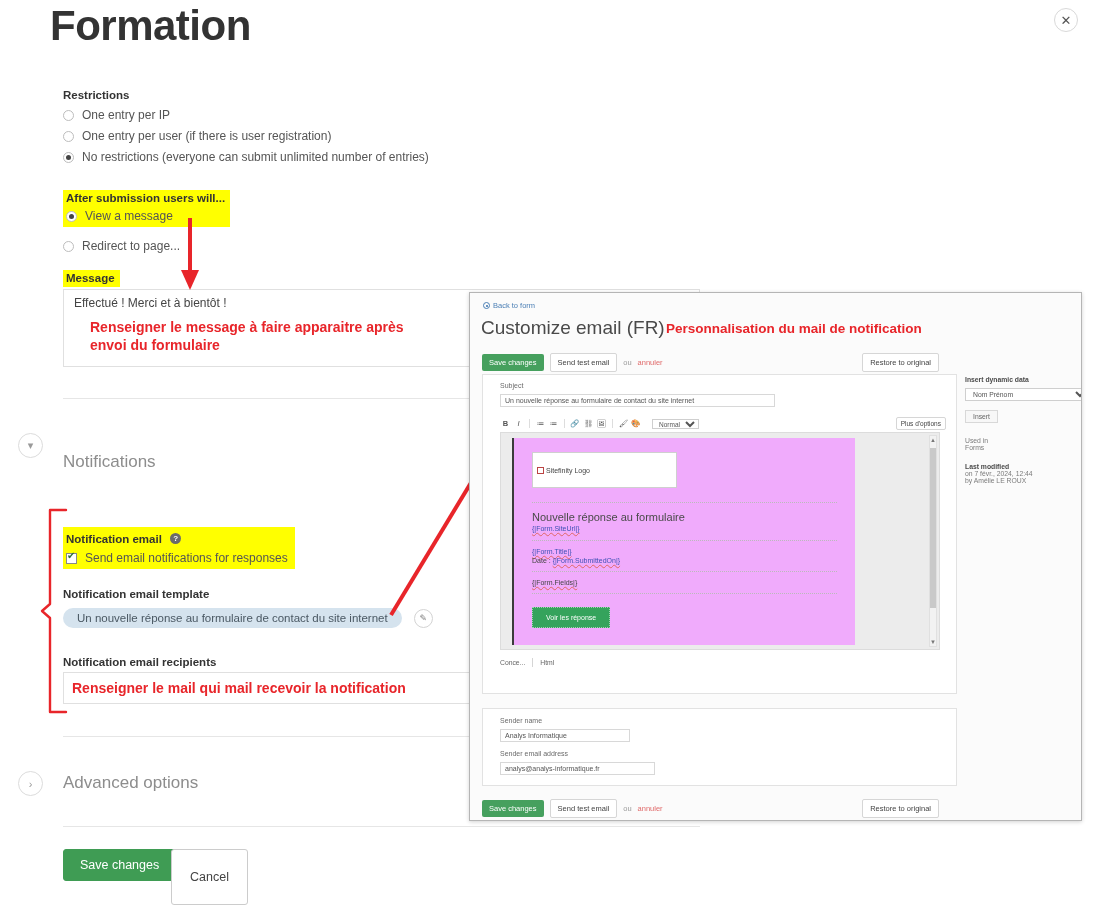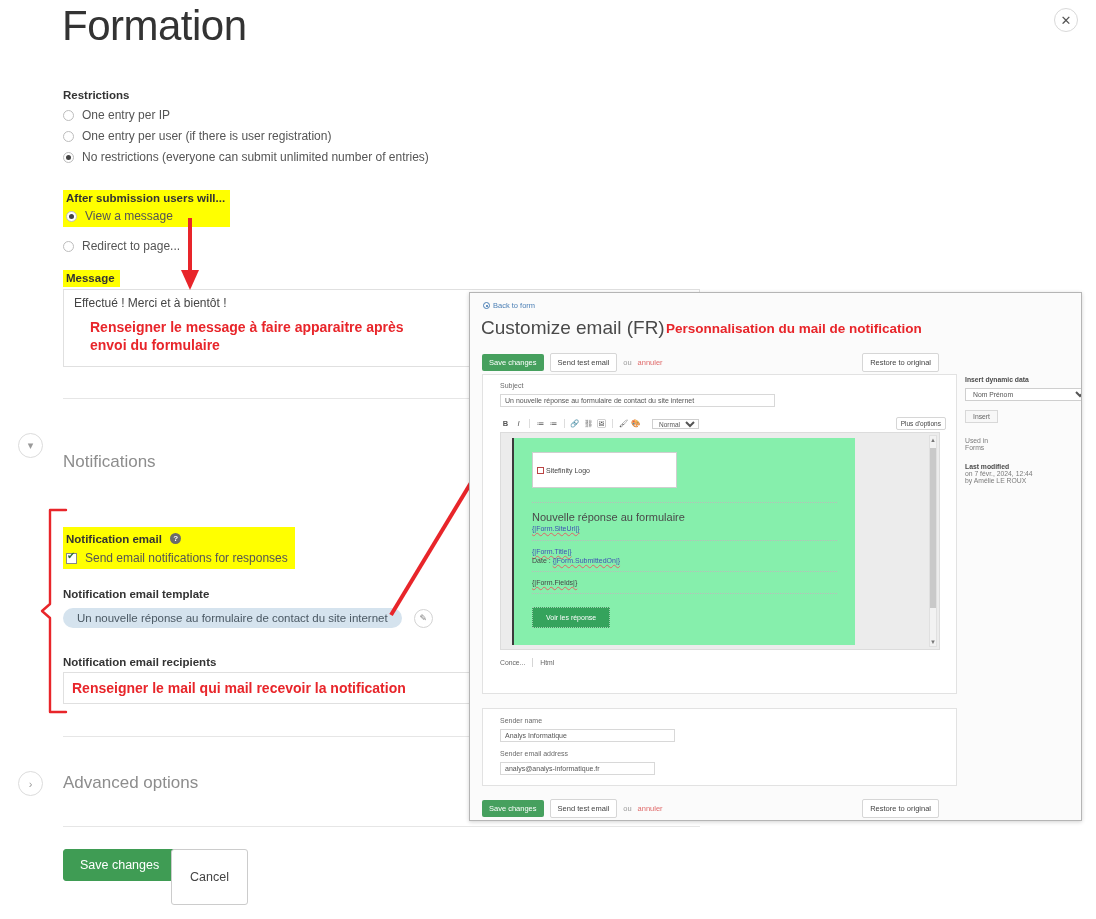--- a/index.html
+++ b/index.html
@@ -8,22 +8,22 @@
     width: 1096px; height: 919px;
     background: #ffffff;
     font-family: "Liberation Sans", sans-serif;
     color: #3d3d3d;
     overflow: hidden;
   }
   #root { position: relative; width: 1096px; height: 919px; }
 
   
   .page-title {
-    position: absolute; left: 62px; top: 2px;
-    font-size: 42px; font-weight: normal; color: #333; letter-spacing: -0.5px;
+    position: absolute; left: 50px; top: 2px;
+    font-size: 42px; font-weight: bold; color: #333; letter-spacing: -0.5px;
   }
   .close-btn {
     position: absolute; right: 18px; top: 8px;
     width: 24px; height: 24px; border-radius: 50%;
     border: 1px solid #d9d9d9; background: #fff;
     display: flex; align-items: center; justify-content: center;
     color: #555; font-size: 13px; cursor: pointer;
   }
 
   .section { position: absolute; left: 63px; }
@@ -152,21 +152,21 @@
   .tb-select {
     border:1px solid #cfcfcf;background:#fff;font-size:6.5px;height:10px;
     padding:0 2px; color:#555; font-family:"Liberation Sans",sans-serif;
   }
 
   .editor-area {
     background: #ececec; border: 1px solid #dcdcdc; position: relative; overflow: hidden;
   }
   .editor-doc {
     position: absolute; left: 11px; top: 5px; width: 343px; bottom: 4px;
-    background: #86efac; border-left: 2px solid #3b3b3b;
+    background: #f0abfc; border-left: 2px solid #3b3b3b;
   }
   .sf-logo-box {
     border: 1px solid #cfcfcf; background:#fff; font-size: 7px; color: #444;
     padding: 3px 4px; display:flex; align-items:center; gap:2px;
   }
   .sf-broken {
     width: 7px; height: 7px; border: 1px solid #b44; display:inline-block; position:relative; flex:none;
   }
   .dotted-sep { border-top: 1px dotted #bbb; }
   .ph { color:#3f51b5; font-size:7px; }
@@ -411,21 +411,21 @@
       </div>
       <div style="margin-top:12px;">
         <div class="side-lbl-b">Last modified</div>
         <div class="side-lbl">on 7 févr., 2024, 12:44</div>
         <div class="side-lbl">by Amélie LE ROUX</div>
       </div>
     </div>
 
     <div class="m-panel" style="position:absolute; left:12px; top:415px; width:475px; height:78px;">
       <div class="m-lbl" style="position:absolute; left:17px; top:8px;">Sender name</div>
-      <input class="m-input" style="position: absolute; left: 17px; top: 20px; width: 175px;" value="Analys Informatique">
+      <input class="m-input" style="position: absolute; left: 17px; top: 20px; width: 130px;" value="Analys Informatique">
       <div class="m-lbl" style="position:absolute; left:17px; top:41px;">Sender email address</div>
       <input class="m-input" style="position: absolute; left: 17px; top: 53px; width: 155px;" value="analys@analys-informatique.fr">
     </div>
 
     <div style="position:absolute; left:12px; top:506px; display:flex; align-items:center; gap:6px;">
       <button class="m-btn-green">Save changes</button>
       <button class="m-btn-white">Send test email</button>
       <span class="m-ou">ou</span>
       <span class="m-annuler">annuler</span>
     </div>

